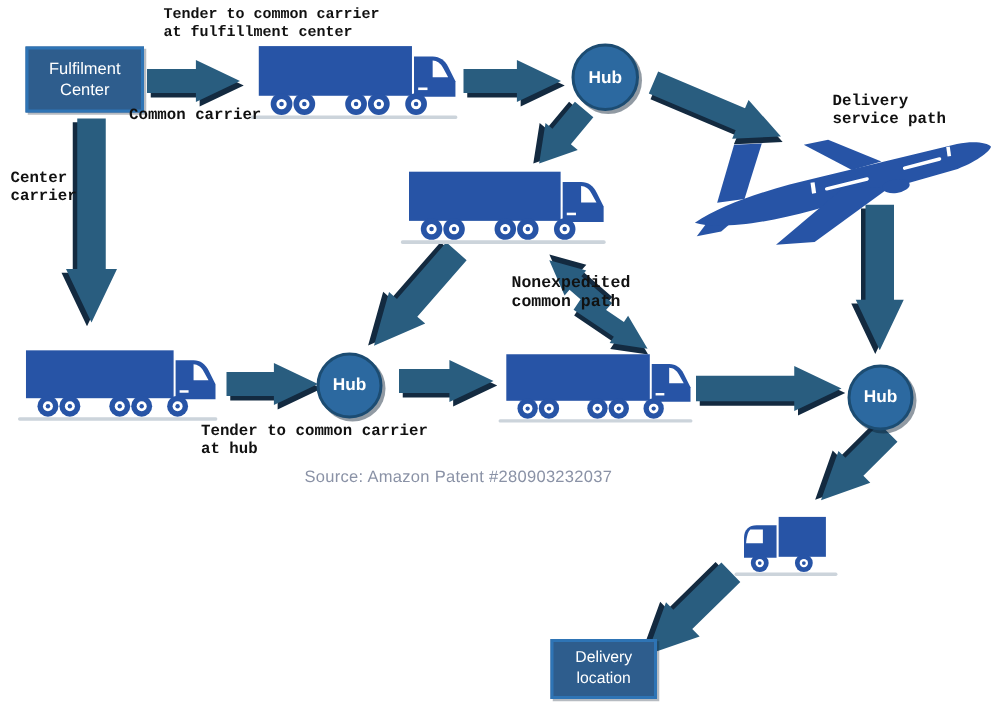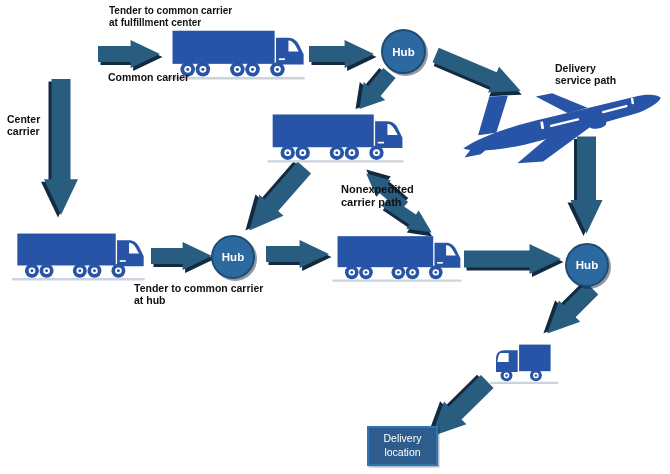--- a/index.html
+++ b/index.html
@@ -5,21 +5,21 @@
   :root{
     --vehicle:#2754a6; --arrow:#295d7f; --arrow-sh:#132a40;
     --hub-fill:#2c69a0; --hub-border:#1c4c72;
     --box-fill:#2e5d8d; --box-border:#2e74b5;
     --label:#111111; --source:#8a92a6; --ground:#ccd4db;
   }
   html,body{margin:0;padding:0;background:#fff;}
   #canvas{position:relative;width:670px;height:474px;background:#fff;overflow:hidden;
           font-family:"Liberation Sans",sans-serif;}
   .lbl{position:absolute;font-weight:bold;font-size:10.5px;line-height:1.18;
-       color:var(--label);white-space:pre-line;}
+       color:var(--label);white-space:pre-line;font-family:Liberation Mono, monospace;}
   .lbl-source{position:absolute;font-weight:400;font-size:11px;color:var(--source);
        letter-spacing:.2px;white-space:nowrap;}
   .node-box{position:absolute;background:var(--box-fill);border:2px solid var(--box-border);
        color:#fff;display:flex;align-items:center;justify-content:center;text-align:center;
        line-height:1.3;white-space:pre-line;box-shadow:1.5px 1.5px 0 rgba(12,30,50,.3);
        box-sizing:border-box;}
   .hub{position:absolute;border-radius:50%;background:var(--hub-fill);
        border:2px solid var(--hub-border);color:#fff;display:flex;align-items:center;
        justify-content:center;font-size:11.5px;box-shadow:2px 2px 0 rgba(12,30,50,.45);
        box-sizing:border-box;font-weight:bold;}
@@ -133,20 +133,22 @@
         <path d="M112,50 L58,84 L86,86 L146,54 Z" fill="var(--vehicle)"></path>
         <ellipse cx="150" cy="54" rx="10" ry="5" fill="var(--vehicle)"></ellipse>
         <line x1="100" y1="49" x2="130" y2="46" stroke="#fff" stroke-width="2.5" stroke-linecap="round"></line>
         <line x1="158" y1="42" x2="184" y2="39" stroke="#fff" stroke-width="2.5" stroke-linecap="round"></line>
         <rect x="89" y="43" width="3" height="8" fill="#fff"></rect>
         <rect x="190" y="31" width="2.6" height="7" fill="#fff"></rect>
       </g>
     </defs>
   </svg>
 
+  <div class="node-box" style="left:17px;top:31px;width:79px;height:44px;font-size:11px;">Fulfilment
+Center</div>
 
   <div class="node-box" style="left:367px;top:426px;width:71px;height:40px;font-size:10.5px;">Delivery
 location</div>
 
   <div class="hub" style="left:381px;top:29px;width:45px;height:45px;">Hub</div>
   <div class="hub" style="left:211px;top:235px;width:44px;height:44px;">Hub</div>
   <div class="hub" style="left:565px;top:243px;width:44px;height:44px;">Hub</div>
 
   <svg class="vehicle" viewBox="0 0 200 82" style="left:167px;top:25px;width:138px;height:57px;">
       <use href="#semi-truck"></use>
@@ -162,22 +164,23 @@
     </svg>
   <svg class="vehicle" viewBox="0 0 100 64" style="left:489px;top:341px;width:70px;height:45px;">
       <use href="#box-truck"></use>
     </svg>
   <svg class="vehicle" viewBox="0 0 228 100" style="left:459px;top:79px;width:210px;height:92px;transform:rotate(-8deg);">
       <use href="#jet-plane"></use>
     </svg>
 
   <span class="lbl" style="left:109px;top:5px;font-size:10px;">Tender to common carrier
 at fulfillment center</span>
-  <span class="lbl" style="left:108px;top:71px;">Common carrier</span>
+  <span class="lbl" style="left:86px;top:71px;">Common carrier</span>
   <span class="lbl" style="left:7px;top:113px;">Center
 carrier</span>
   <span class="lbl" style="left:555px;top:62px;">Delivery
 service path</span>
   <span class="lbl" style="left:341px;top:183px;font-size:11px;">Nonexpedited
-carrier path</span>
+common path</span>
   <span class="lbl" style="left:134px;top:282px;">Tender to common carrier
 at hub</span>
+  <span class="lbl-source" style="left:203px;top:312px;">Source: Amazon Patent #280903232037</span>
 </div>
 
 </body></html>

